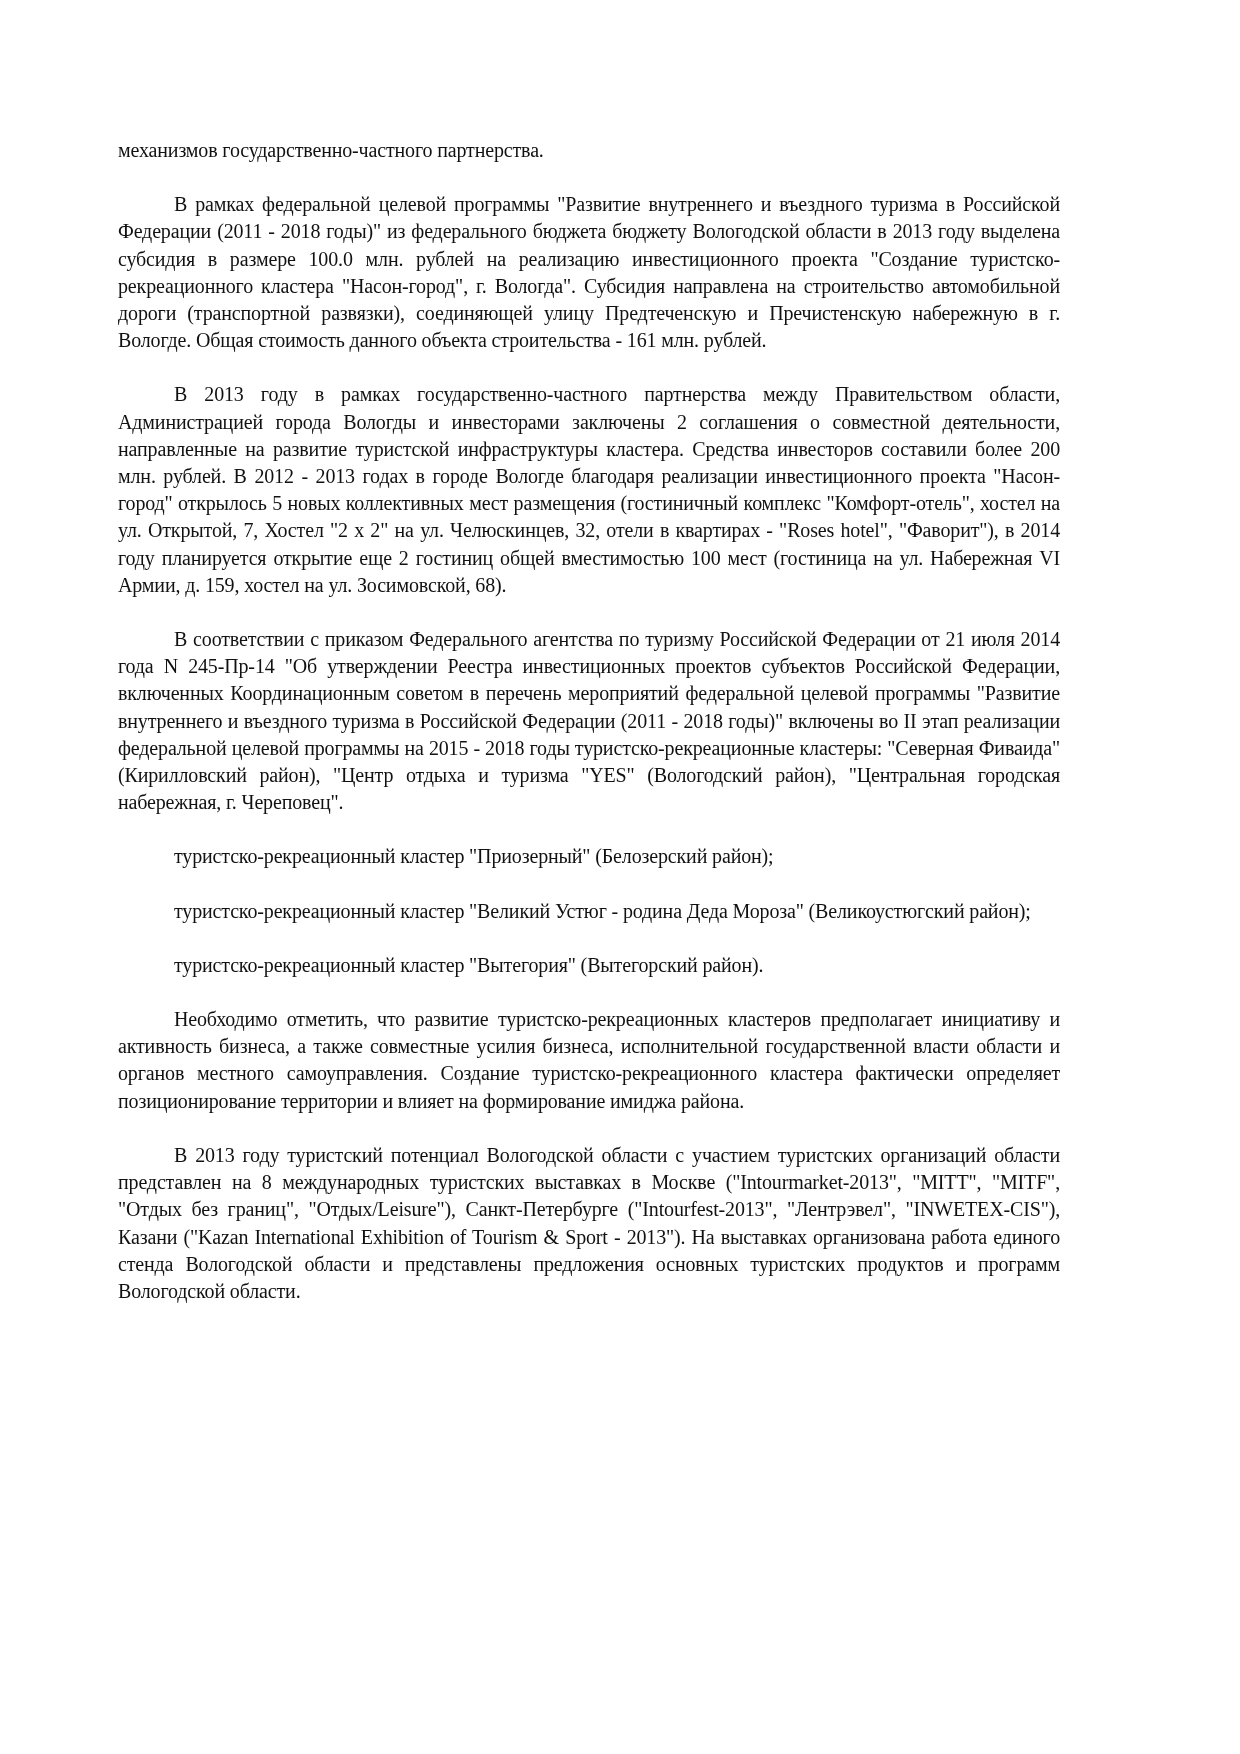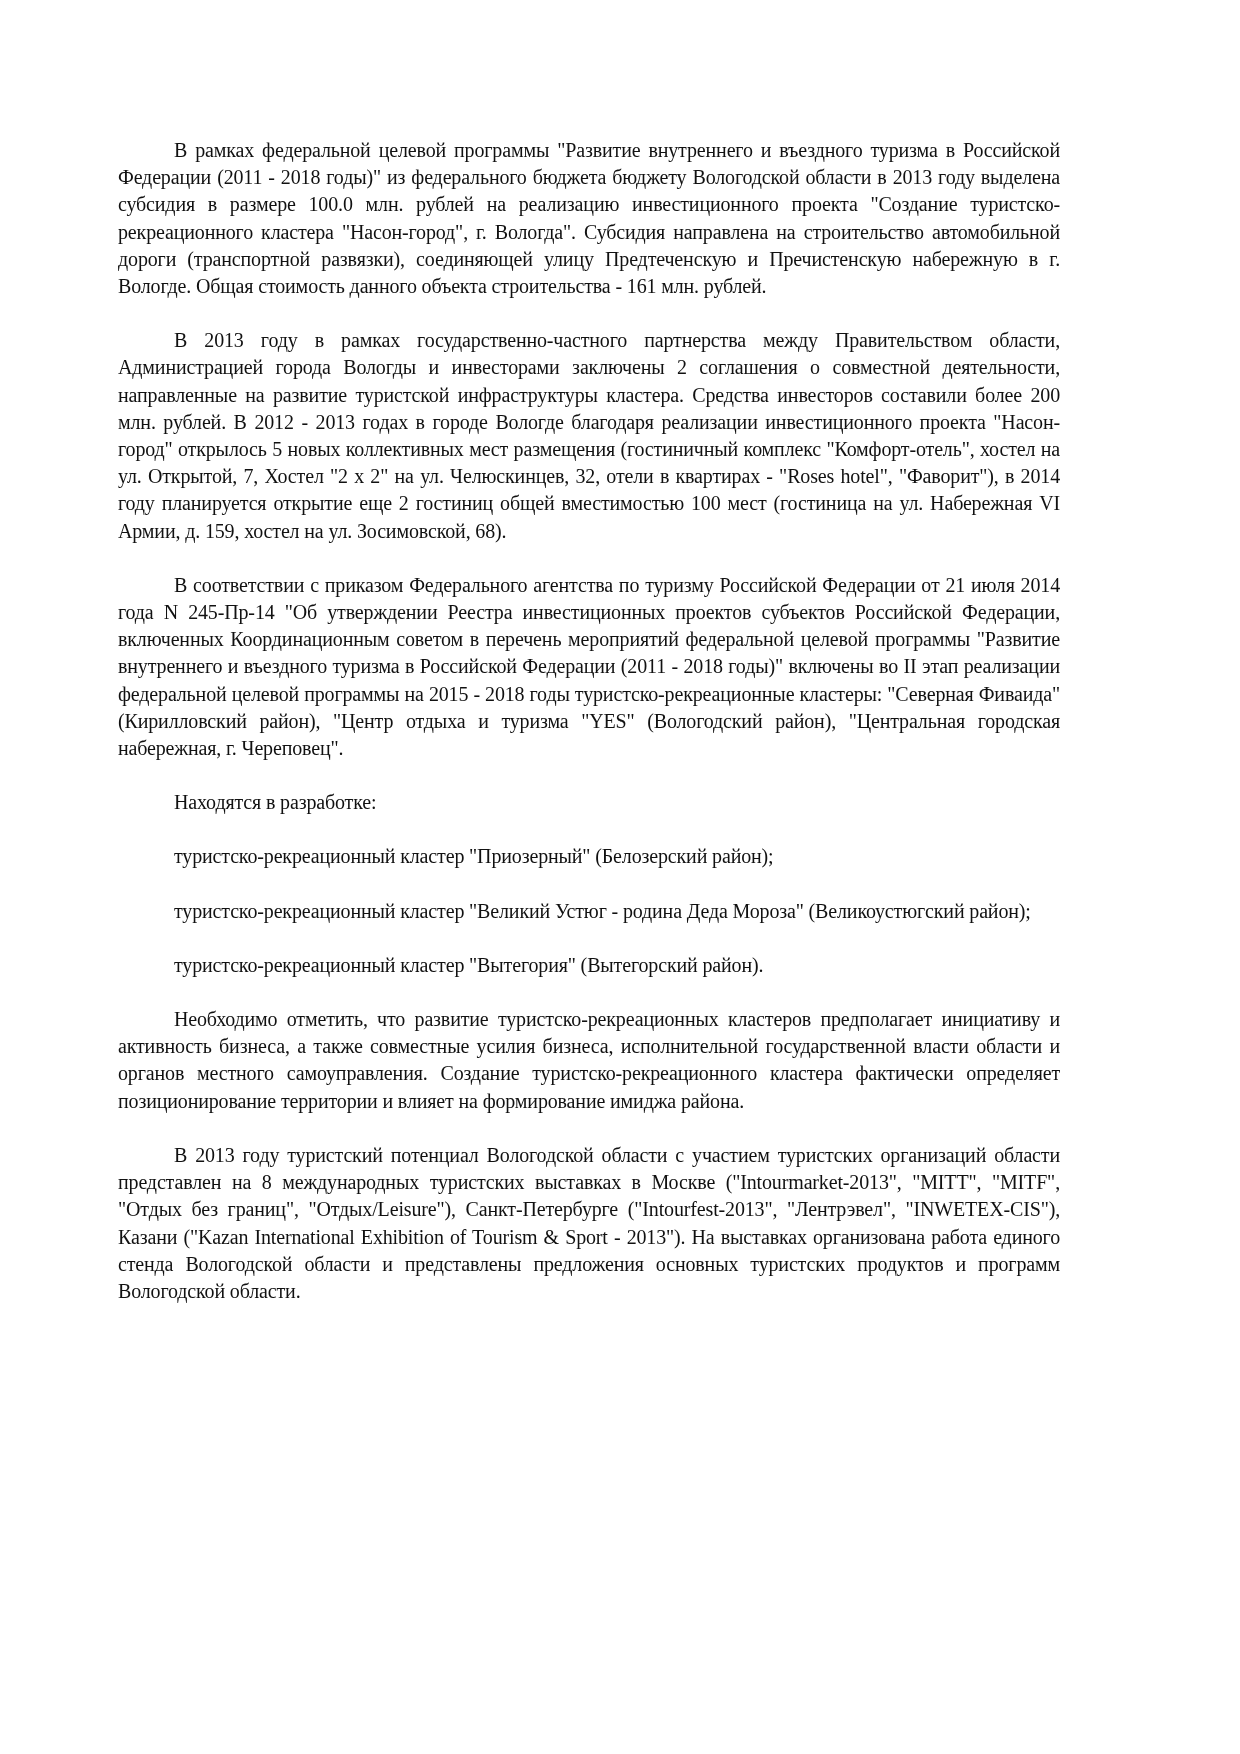--- a/index.html
+++ b/index.html
@@ -34,22 +34,22 @@
       text-indent: 0;
     }
     .para.list-item {
       margin-bottom: 27px;
     }
   </style>
 </head>
 <body>
 
 <div class="page">
+  <p class="para no-indent">механизмов государственно-частного партнерства.</p>
   <p class="para">В рамках федеральной целевой программы "Развитие внутреннего и въездного туризма в Российской Федерации (2011 - 2018 годы)" из федерального бюджета бюджету Вологодской области в 2013 году выделена субсидия в размере 100.0 млн. рублей на реализацию инвестиционного проекта "Создание туристско-рекреационного кластера "Насон-город", г. Вологда". Субсидия направлена на строительство автомобильной дороги (транспортной развязки), соединяющей улицу Предтеченскую и Пречистенскую набережную в г. Вологде. Общая стоимость данного объекта строительства - 161 млн. рублей.</p>
   <p class="para">В 2013 году в рамках государственно-частного партнерства между Правительством области, Администрацией города Вологды и инвесторами заключены 2 соглашения о совместной деятельности, направленные на развитие туристской инфраструктуры кластера. Средства инвесторов составили более 200 млн. рублей. В 2012 - 2013 годах в городе Вологде благодаря реализации инвестиционного проекта "Насон-город" открылось 5 новых коллективных мест размещения (гостиничный комплекс "Комфорт-отель", хостел на ул. Открытой, 7, Хостел "2 х 2" на ул. Челюскинцев, 32, отели в квартирах - "Roses hotel", "Фаворит"), в 2014 году планируется открытие еще 2 гостиниц общей вместимостью 100 мест (гостиница на ул. Набережная VI Армии, д. 159, хостел на ул. Зосимовской, 68).</p>
   <p class="para">В соответствии с приказом Федерального агентства по туризму Российской Федерации от 21 июля 2014 года N 245-Пр-14 "Об утверждении Реестра инвестиционных проектов субъектов Российской Федерации, включенных Координационным советом в перечень мероприятий федеральной целевой программы "Развитие внутреннего и въездного туризма в Российской Федерации (2011 - 2018 годы)" включены во II этап реализации федеральной целевой программы на 2015 - 2018 годы туристско-рекреационные кластеры: "Северная Фиваида" (Кирилловский район), "Центр отдыха и туризма "YES" (Вологодский район), "Центральная городская набережная, г. Череповец".</p>
-  <p class="para">Находятся в разработке:</p>
   <p class="para list-item">туристско-рекреационный кластер "Приозерный" (Белозерский район);</p>
   <p class="para list-item">туристско-рекреационный кластер "Великий Устюг - родина Деда Мороза" (Великоустюгский район);</p>
   <p class="para list-item">туристско-рекреационный кластер "Вытегория" (Вытегорский район).</p>
   <p class="para">Необходимо отметить, что развитие туристско-рекреационных кластеров предполагает инициативу и активность бизнеса, а также совместные усилия бизнеса, исполнительной государственной власти области и органов местного самоуправления. Создание туристско-рекреационного кластера фактически определяет позиционирование территории и влияет на формирование имиджа района.</p>
   <p class="para">В 2013 году туристский потенциал Вологодской области с участием туристских организаций области представлен на 8 международных туристских выставках в Москве ("Intourmarket-2013", "MITT", "MITF", "Отдых без границ", "Отдых/Leisure"), Санкт-Петербурге ("Intourfest-2013", "Лентрэвел", "INWETEX-CIS"), Казани ("Kazan International Exhibition of Tourism &amp; Sport - 2013"). На выставках организована работа единого стенда Вологодской области и представлены предложения основных туристских продуктов и программ Вологодской области.</p>
 </div>
 
 </body></html>

